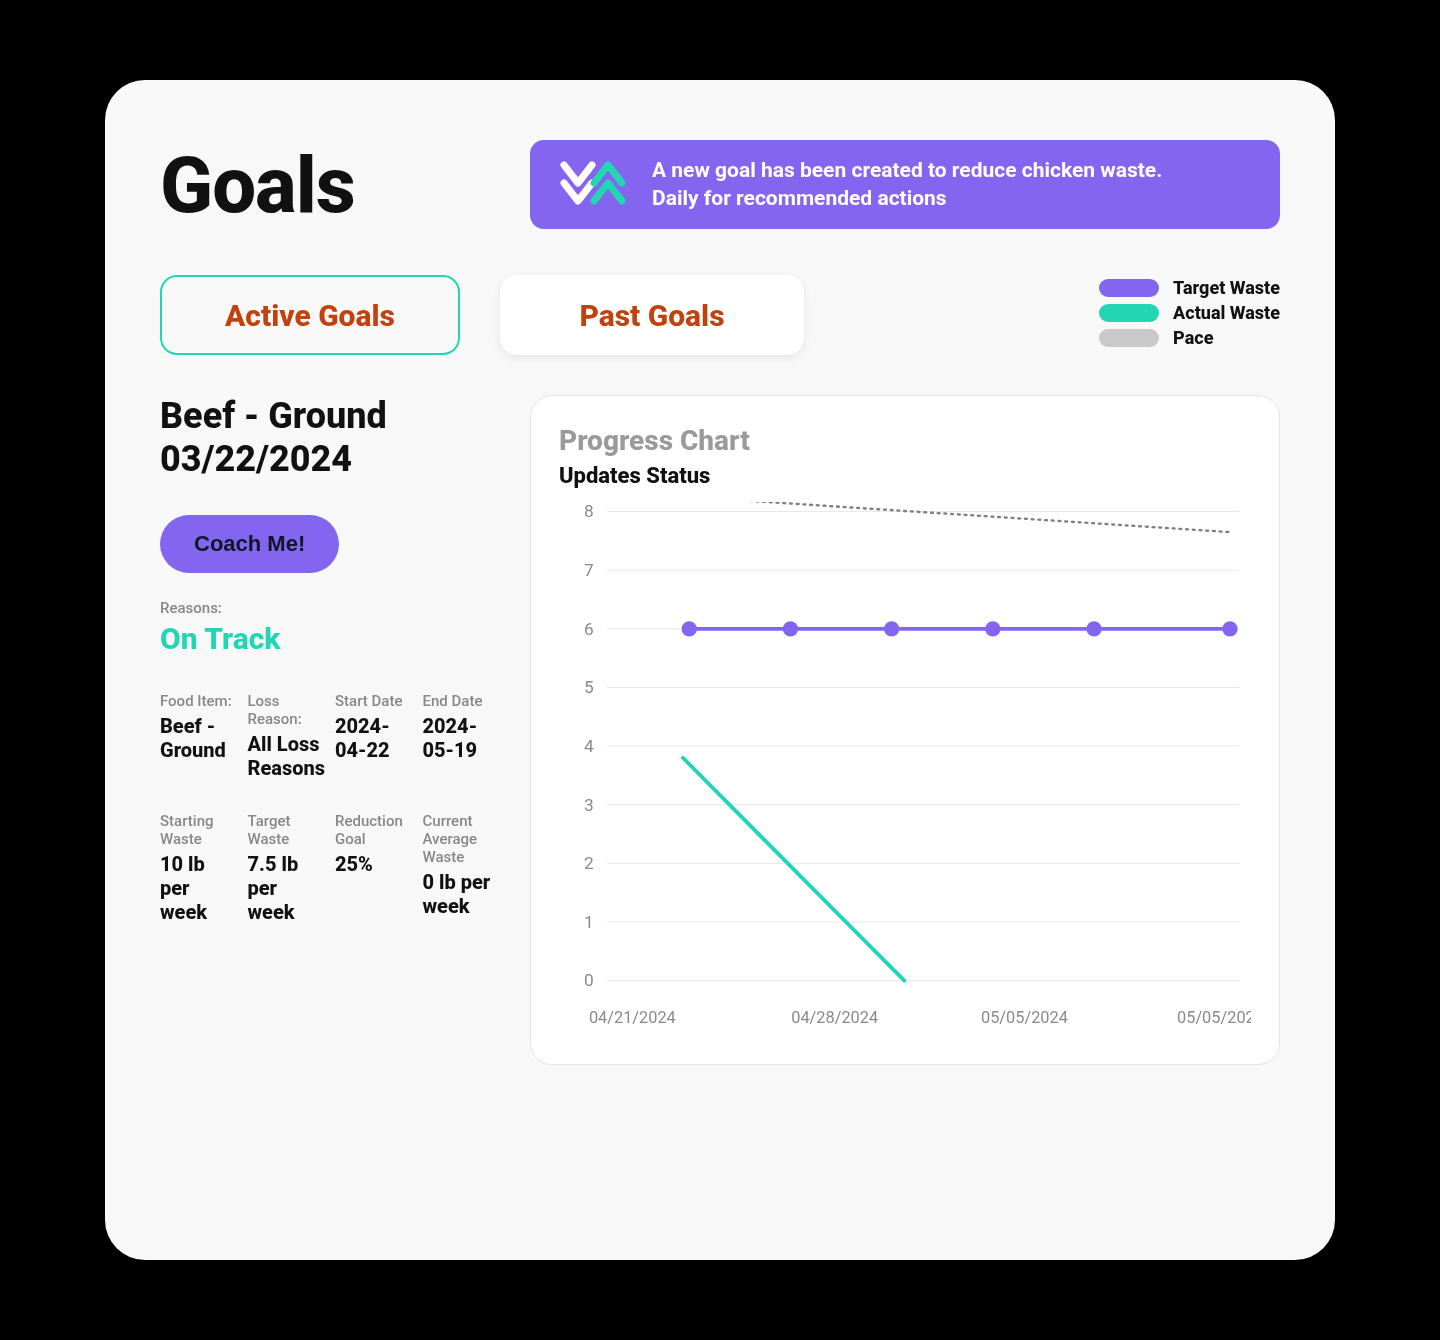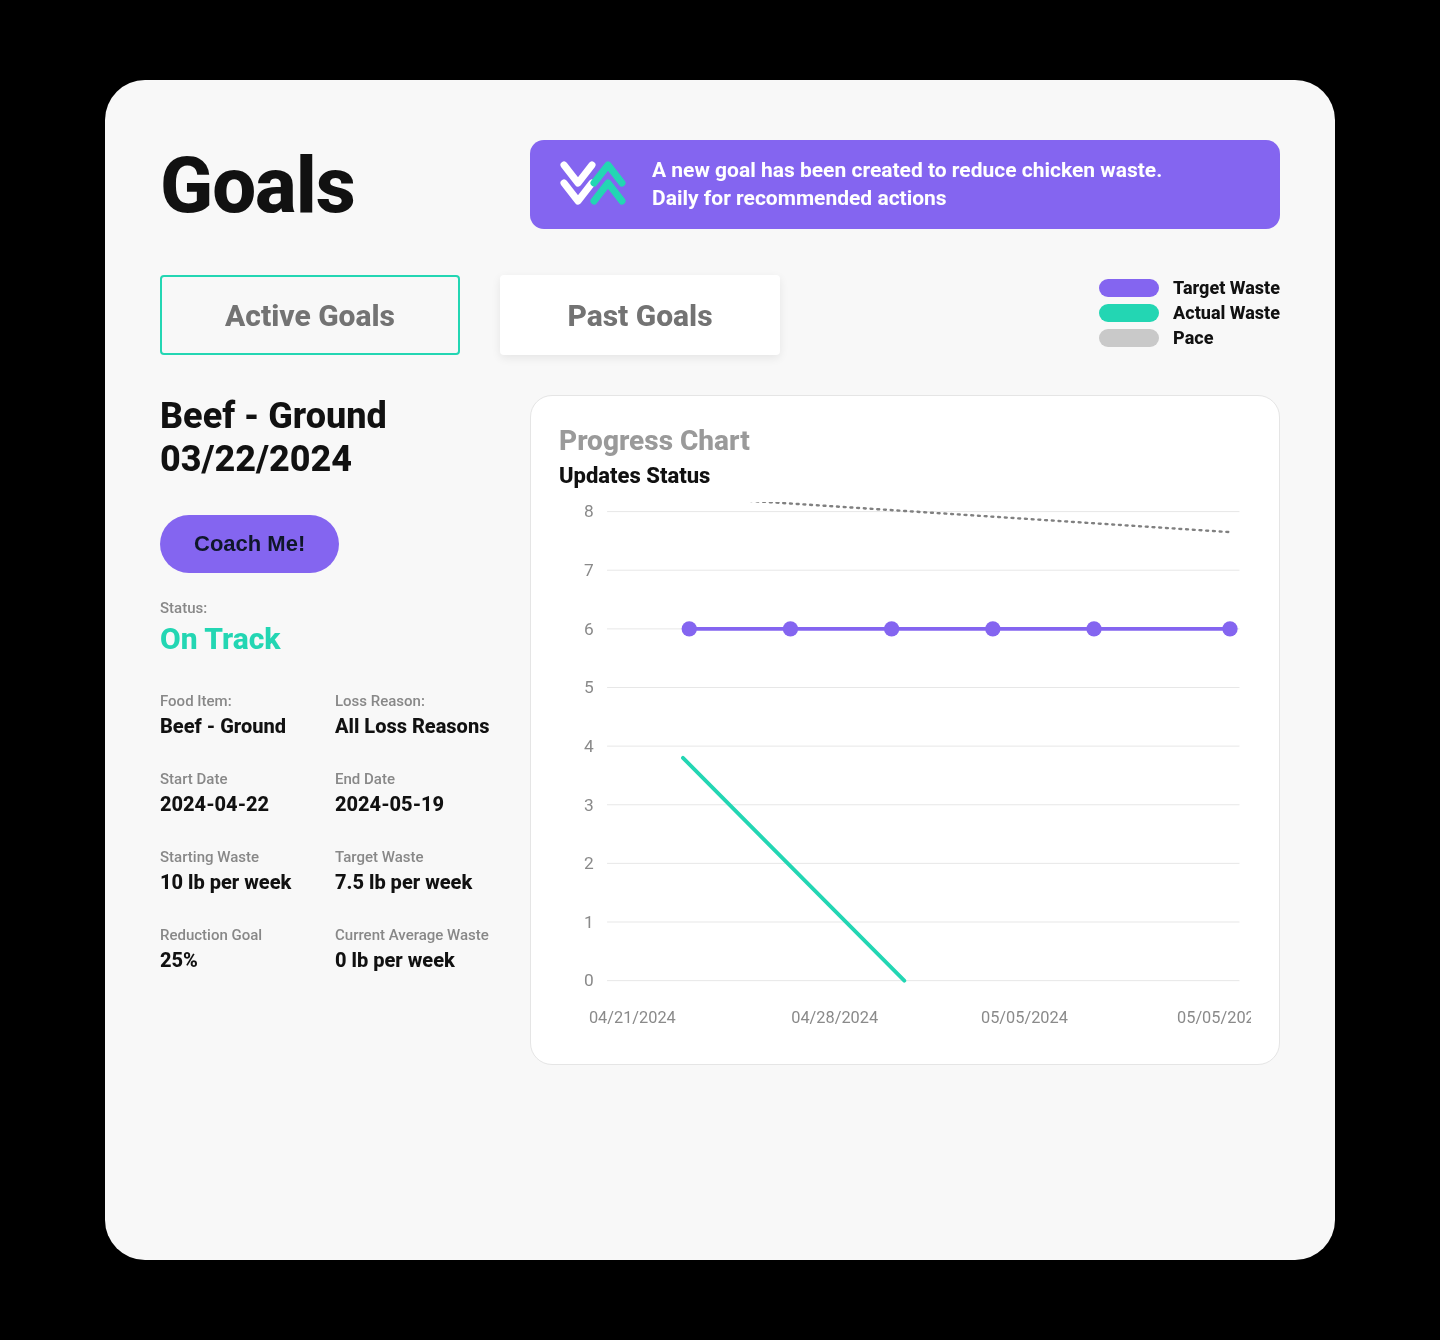--- a/index.html
+++ b/index.html
@@ -49,38 +49,38 @@
 
   .tabs-row {
     display: flex;
     align-items: flex-start;
     gap: 40px;
     margin-bottom: 40px;
   }
   .tab {
     height: 80px;
     padding: 0 44px;
-    border-radius: 4px;
+    border-radius: 17px;
     display: flex;
     align-items: center;
     justify-content: center;
     font-size: 30px;
     font-weight: 800;
-    color: #737373;
+    color: #c2410c;
     cursor: pointer;
     background: #fff;
     box-shadow: 0 3px 10px rgba(0,0,0,.08);
   }
   .tab.active {
     border: 2px solid #23d6b3;
     box-shadow: none;
     background: #f8f8f8;
     width: 300px;
   }
-  .tab.inactive { width: 280px; }
+  .tab.inactive { width: 304px; }
 
   .legend {
     margin-left: auto;
     display: flex;
     flex-direction: column;
     gap: 4px;
     padding-top: 2px;
   }
   .legend-row { display: flex; align-items: center; gap: 14px; }
   .legend-pill { width: 60px; height: 18px; border-radius: 10px; }
@@ -95,21 +95,21 @@
     font-size: 22px;
     font-weight: 700;
     border: none;
     border-radius: 50px;
     padding: 16px 34px;
     cursor: pointer;
     margin-bottom: 26px;
   }
   .field-label { font-size: 15px; color: #888; font-weight: 500; margin-bottom: 4px; }
   .status-value { font-size: 30px; font-weight: 800; color: #23d6b3; margin-bottom: 36px; }
-  .fields-grid { display: grid; grid-template-columns: 1fr 1fr; row-gap: 32px; column-gap: 10px; }
+  .fields-grid { display: grid; grid-template-columns: 1fr 1fr 1fr 1fr; row-gap: 32px; column-gap: 10px; }
   .field-value { font-size: 20px; font-weight: 800; color: #111; }
 
   .chart-card {
     flex: 1;
     background: #fff;
     border: 1px solid #e5e5e5;
     border-radius: 22px;
     padding: 28px 28px 24px 28px;
   }
   .chart-title { font-size: 28px; font-weight: 800; color: #9a9a9a; margin-bottom: 6px; }
@@ -164,21 +164,21 @@
   </div>
 
   <div class="body-row">
 
     <div class="sidebar">
       <div class="goal-title">
         <div>Beef - Ground</div>
         <div>03/22/2024</div>
       </div>
       <button class="coach-btn">Coach Me!</button>
-      <div class="field-label">Status:</div>
+      <div class="field-label">Reasons:</div>
       <div class="status-value">On Track</div>
 
       <div class="fields-grid">
         <div>
           <div class="field-label">Food Item:</div>
           <div class="field-value">Beef - Ground</div>
         </div>
         <div>
           <div class="field-label">Loss Reason:</div>
           <div class="field-value">All Loss Reasons</div>

